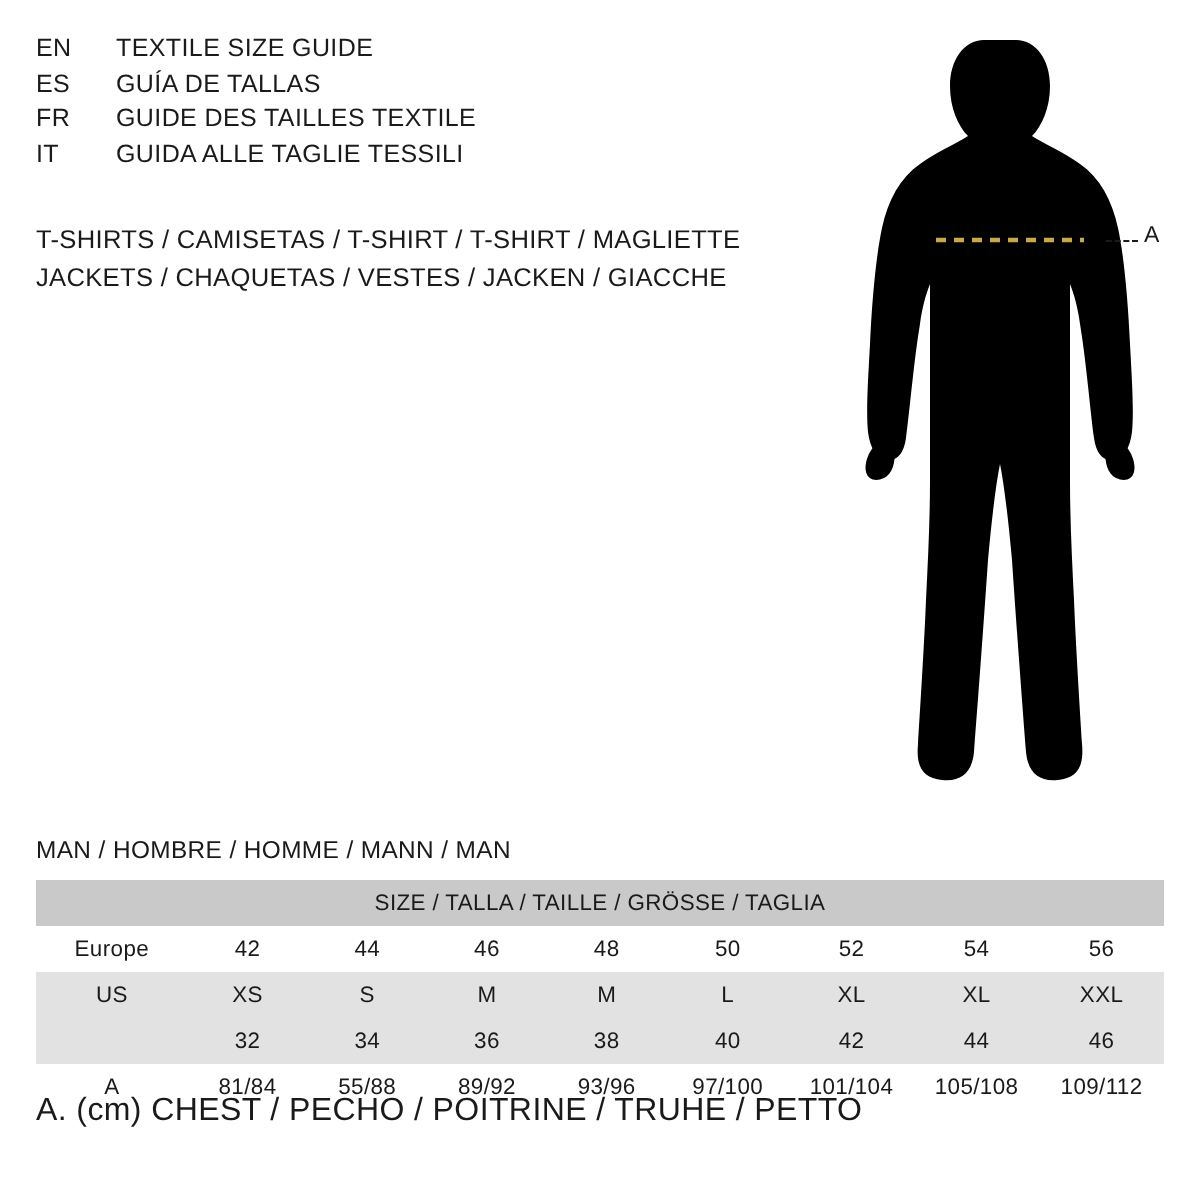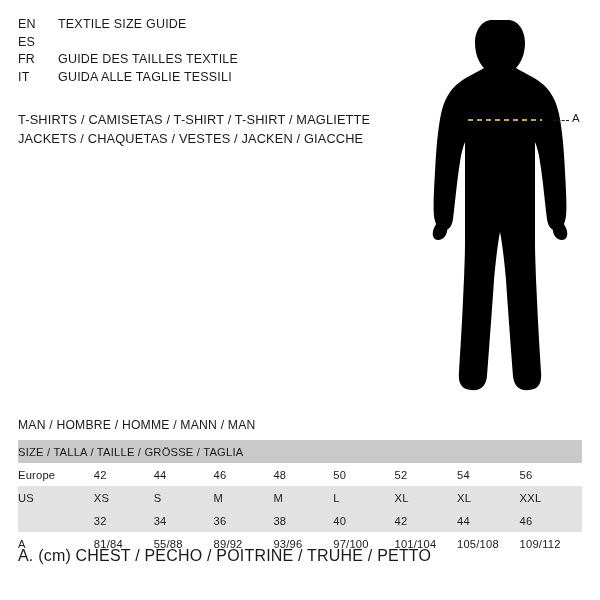--- a/index.html
+++ b/index.html
@@ -99,20 +99,21 @@
     top: 440px;
     width: 564px;
     border-collapse: collapse;
     font-size: 11.2px;
   }
   table.size-table td {
     padding: 3px 0 3px 0;
     height: 17px;
     vertical-align: middle;
     letter-spacing: 0.2px;
+    text-align: center;
   }
   tr.row-head td {
     background: #c9c9c9;
     font-size: 11.2px;
   }
   tr.row-alt td {
     background: #e2e2e2;
   }
   tr.row-plain td {
     background: #ffffff;
@@ -139,20 +140,21 @@
 
 <div class="page">
 
   <div class="lang-block">
     <div class="lang-row">
       <span class="lang-code">EN</span>
       <span class="lang-text">TEXTILE SIZE GUIDE</span>
     </div>
     <div class="lang-row">
       <span class="lang-code">ES</span>
+      <span class="lang-text">GUÍA DE TALLAS</span>
     </div>
     <div class="lang-row">
       <span class="lang-code">FR</span>
       <span class="lang-text">GUIDE DES TAILLES TEXTILE</span>
     </div>
     <div class="lang-row">
       <span class="lang-code">IT</span>
       <span class="lang-text">GUIDA ALLE TAGLIE TESSILI</span>
     </div>
   </div>

